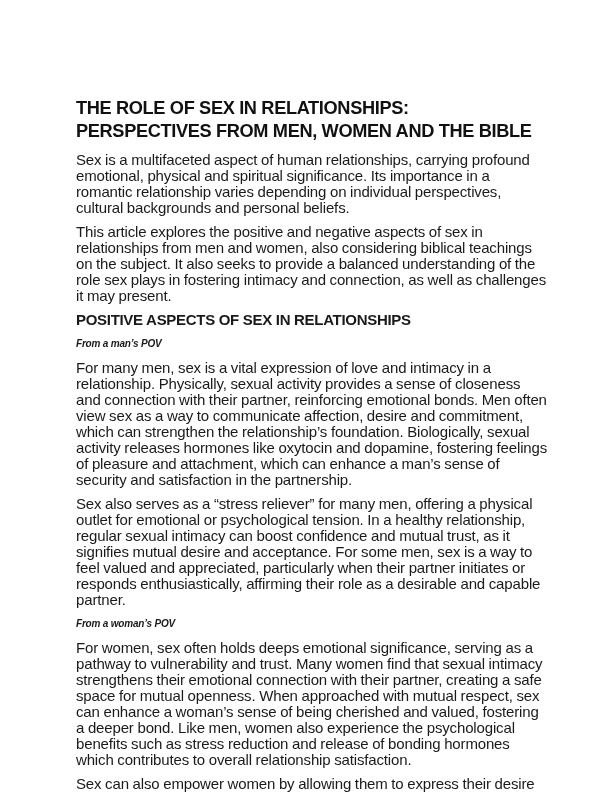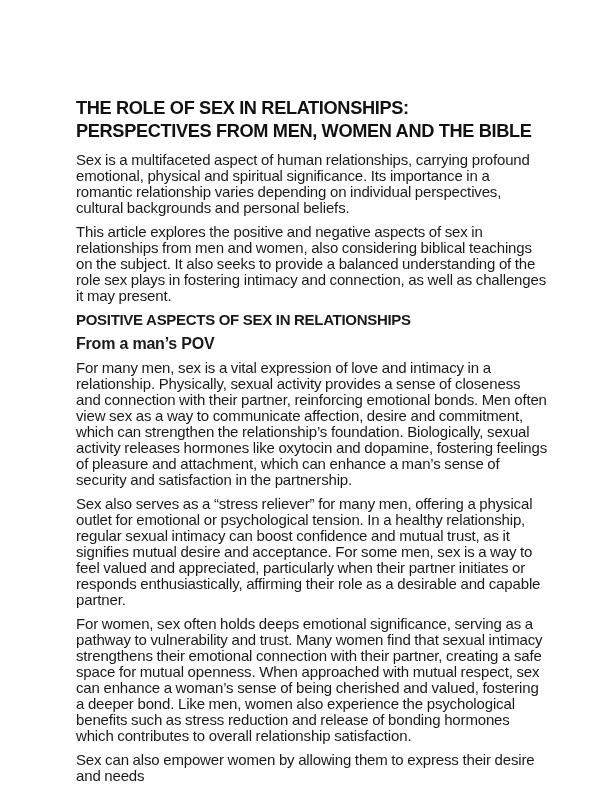--- a/index.html
+++ b/index.html
@@ -38,22 +38,23 @@
     }
     .section-heading {
       font-size: 15px;
       line-height: 16px;
       font-weight: bold;
       margin: 0 0 8px 0;
       letter-spacing: -0.3px;
       font-weight: 600;
     }
     .sub-heading {
-      font-size: 16px;
+      font-size: 10px;
       line-height: 16px;
+      font-style: italic;
       font-weight: bold;
       margin: 0 0 8px 0;
       letter-spacing: -0.2px;
     }
   </style>
 </head>
 <body>
 
 <div class="page">
   <h1 class="doc-title">THE ROLE OF SEX IN RELATIONSHIPS: PERSPECTIVES FROM MEN, WOMEN AND THE BIBLE</h1>
@@ -64,17 +65,18 @@
   <div>
     <p class="section-heading">POSITIVE ASPECTS OF SEX IN RELATIONSHIPS</p>
 
     <div>
       <p class="sub-heading">From a man’s POV</p>
       <p class="para">For many men, sex is a vital expression of love and intimacy in a relationship. Physically, sexual activity provides a sense of closeness and connection with their partner, reinforcing emotional bonds. Men often view sex as a way to communicate affection, desire and commitment, which can strengthen the relationship’s foundation. Biologically, sexual activity releases hormones like oxytocin and dopamine, fostering feelings of pleasure and attachment, which can enhance a man’s sense of security and satisfaction in the partnership.</p>
       <p class="para">Sex also serves as a “stress reliever” for many men, offering a physical outlet for emotional or psychological tension. In a healthy relationship, regular sexual intimacy can boost confidence and mutual trust, as it signifies mutual desire and acceptance. For some men, sex is a way to feel valued and appreciated, particularly when their partner initiates or responds enthusiastically, affirming their role as a desirable and capable partner.</p>
     </div>
 
     <div>
+      <p class="sub-heading">From a woman’s POV</p>
       <p class="para">For women, sex often holds deeps emotional significance, serving as a pathway to vulnerability and trust. Many women find that sexual intimacy strengthens their emotional connection with their partner, creating a safe space for mutual openness. When approached with mutual respect, sex can enhance a woman’s sense of being cherished and valued, fostering a deeper bond. Like men, women also experience the psychological benefits such as stress reduction and release of bonding hormones which contributes to overall relationship satisfaction.</p>
       <p class="para">Sex can also empower women by allowing them to express their desire and needs</p>
     </div>
   </div>
 </div>
 
 </body></html>

